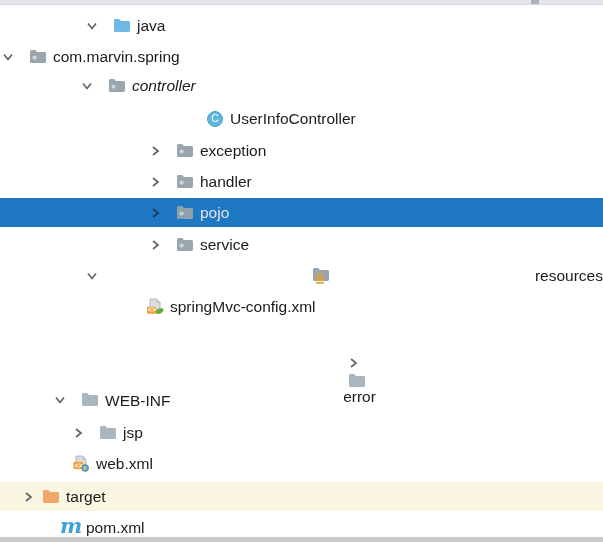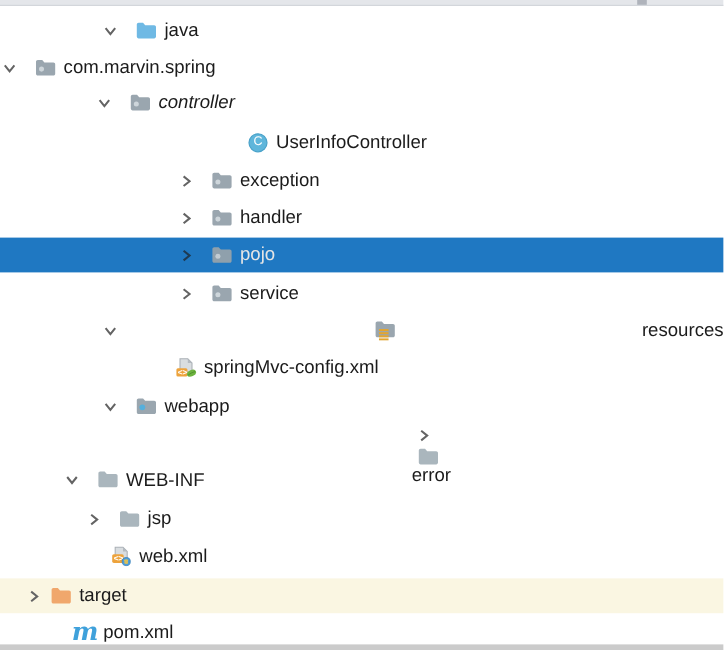--- a/index.html
+++ b/index.html
@@ -182,34 +182,20 @@
           <path d="M10.5 1 L10.5 4.5 H14 Z" fill="#B4BAC0"></path>
           <rect x="1" y="8.8" width="9.2" height="7" rx="1.3" fill="#EDA33C"></rect>
           <text x="2.1" y="14.4" font-size="6.8" font-weight="bold" fill="#ffffff">&lt;&gt;</text>
           <ellipse cx="13.6" cy="13" rx="4" ry="2.6" fill="#6DB33F" transform="rotate(-24 13.6 13)"></ellipse>
           <path d="M10.5 14.8 Q13 12.6 16.6 11.6" fill="none" stroke="#4E8D2C" stroke-width="0.7"></path>
         </svg>
     </span>
     <span class="lbl">springMvc-config.xml</span>
   </div>
 
-  <div class="row" style="top:324px;padding-left:84px;">
-    <span class="chev">
-      <svg width="12" height="12" viewBox="0 0 12 12">
-          <path d="M2 3.5 L6 8.5 L10 3.5" fill="none" stroke="#646464" stroke-width="1.7"></path>
-        </svg>
-    </span>
-    <span class="ico">
-      <svg width="18" height="15" viewBox="0 0 18 15">
-          <path d="M1 2.5C1 1.7 1.7 1 2.5 1H6.2L8 3H15.5C16.3 3 17 3.7 17 4.5V12.5C17 13.3 16.3 14 15.5 14H2.5C1.7 14 1 13.3 1 12.5Z" fill="#9AA6AF"></path>
-          <circle cx="5.6" cy="8.4" r="2.4" fill="#56AFDC"></circle>
-        </svg>
-    </span>
-    <span class="lbl">webapp</span>
-  </div>
 
   <div class="row" style="top:355px;padding-left:116px;flex-direction:column;">
     <span class="chev">
       <svg width="12" height="12" viewBox="0 0 12 12">
           <path d="M4 2 L9 6 L4 10" fill="none" stroke="#646464" stroke-width="1.7"></path>
         </svg>
     </span>
     <span class="ico">
       <svg width="18" height="15" viewBox="0 0 18 15">
           <path d="M1 2.5C1 1.7 1.7 1 2.5 1H6.2L8 3H15.5C16.3 3 17 3.7 17 4.5V12.5C17 13.3 16.3 14 15.5 14H2.5C1.7 14 1 13.3 1 12.5Z" fill="#AAB6BD"></path>
@@ -239,21 +225,21 @@
         </svg>
     </span>
     <span class="ico">
       <svg width="18" height="15" viewBox="0 0 18 15">
           <path d="M1 2.5C1 1.7 1.7 1 2.5 1H6.2L8 3H15.5C16.3 3 17 3.7 17 4.5V12.5C17 13.3 16.3 14 15.5 14H2.5C1.7 14 1 13.3 1 12.5Z" fill="#AAB6BD"></path>
         </svg>
     </span>
     <span class="lbl">jsp</span>
   </div>
 
-  <div class="row" style="top:449px;padding-left:92px;">
+  <div class="row" style="top:449px;padding-left:72px;">
     <span class="ico">
       <svg width="18" height="17" viewBox="0 0 18 17">
           <path d="M4 1 H10.5 L14 4.5 V13 H4 Z" fill="#D9DDE0" stroke="#ABB1B6" stroke-width="0.9"></path>
           <path d="M10.5 1 L10.5 4.5 H14 Z" fill="#B4BAC0"></path>
           <rect x="1.5" y="6.8" width="9.6" height="7.4" rx="1.4" fill="#EDA33C"></rect>
           <text x="2.7" y="12.8" font-size="7" font-weight="bold" fill="#ffffff">&lt;&gt;</text>
           <circle cx="13.2" cy="13" r="3.4" fill="#4D9CD8" stroke="#2F7CB8" stroke-width="0.6"></circle>
           <path d="M11.2 11.6 Q13 10.6 14.9 11.5 Q14.2 13 14.8 14.6 Q13 15.4 11.5 14.4 Q12.1 13 11.2 11.6 Z" fill="#F4C542" opacity="0.85"></path>
         </svg>
     </span>

